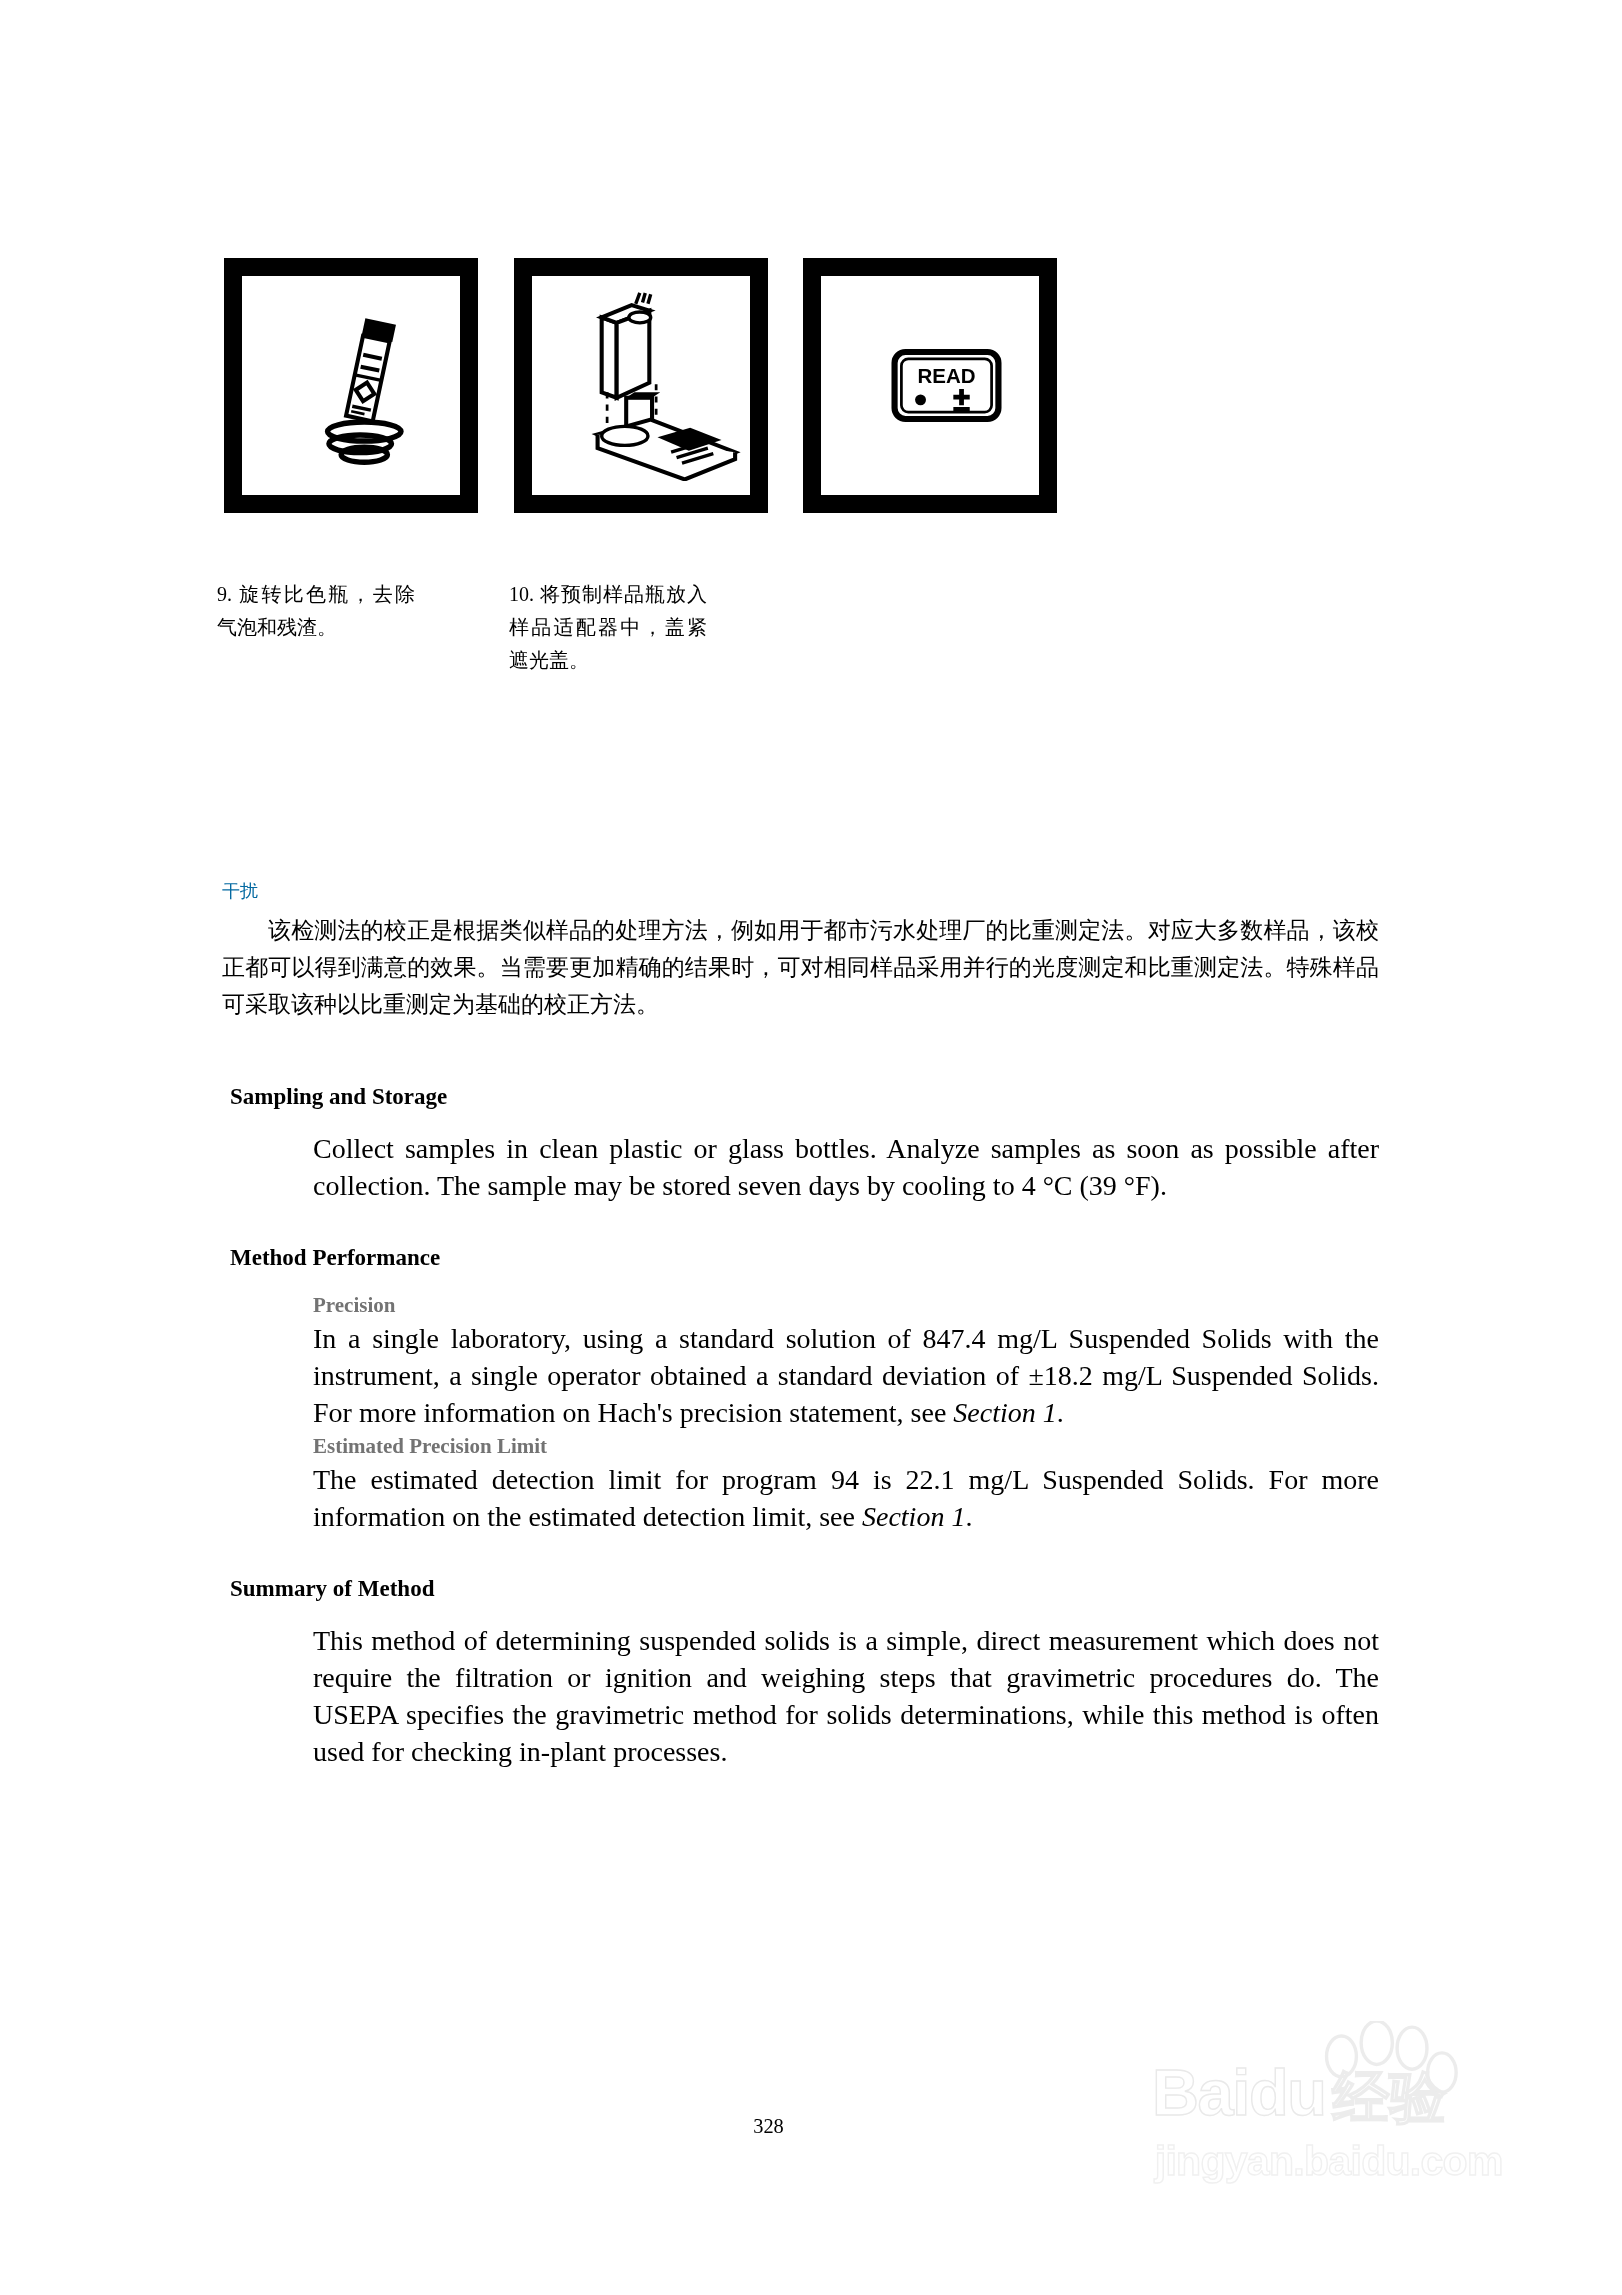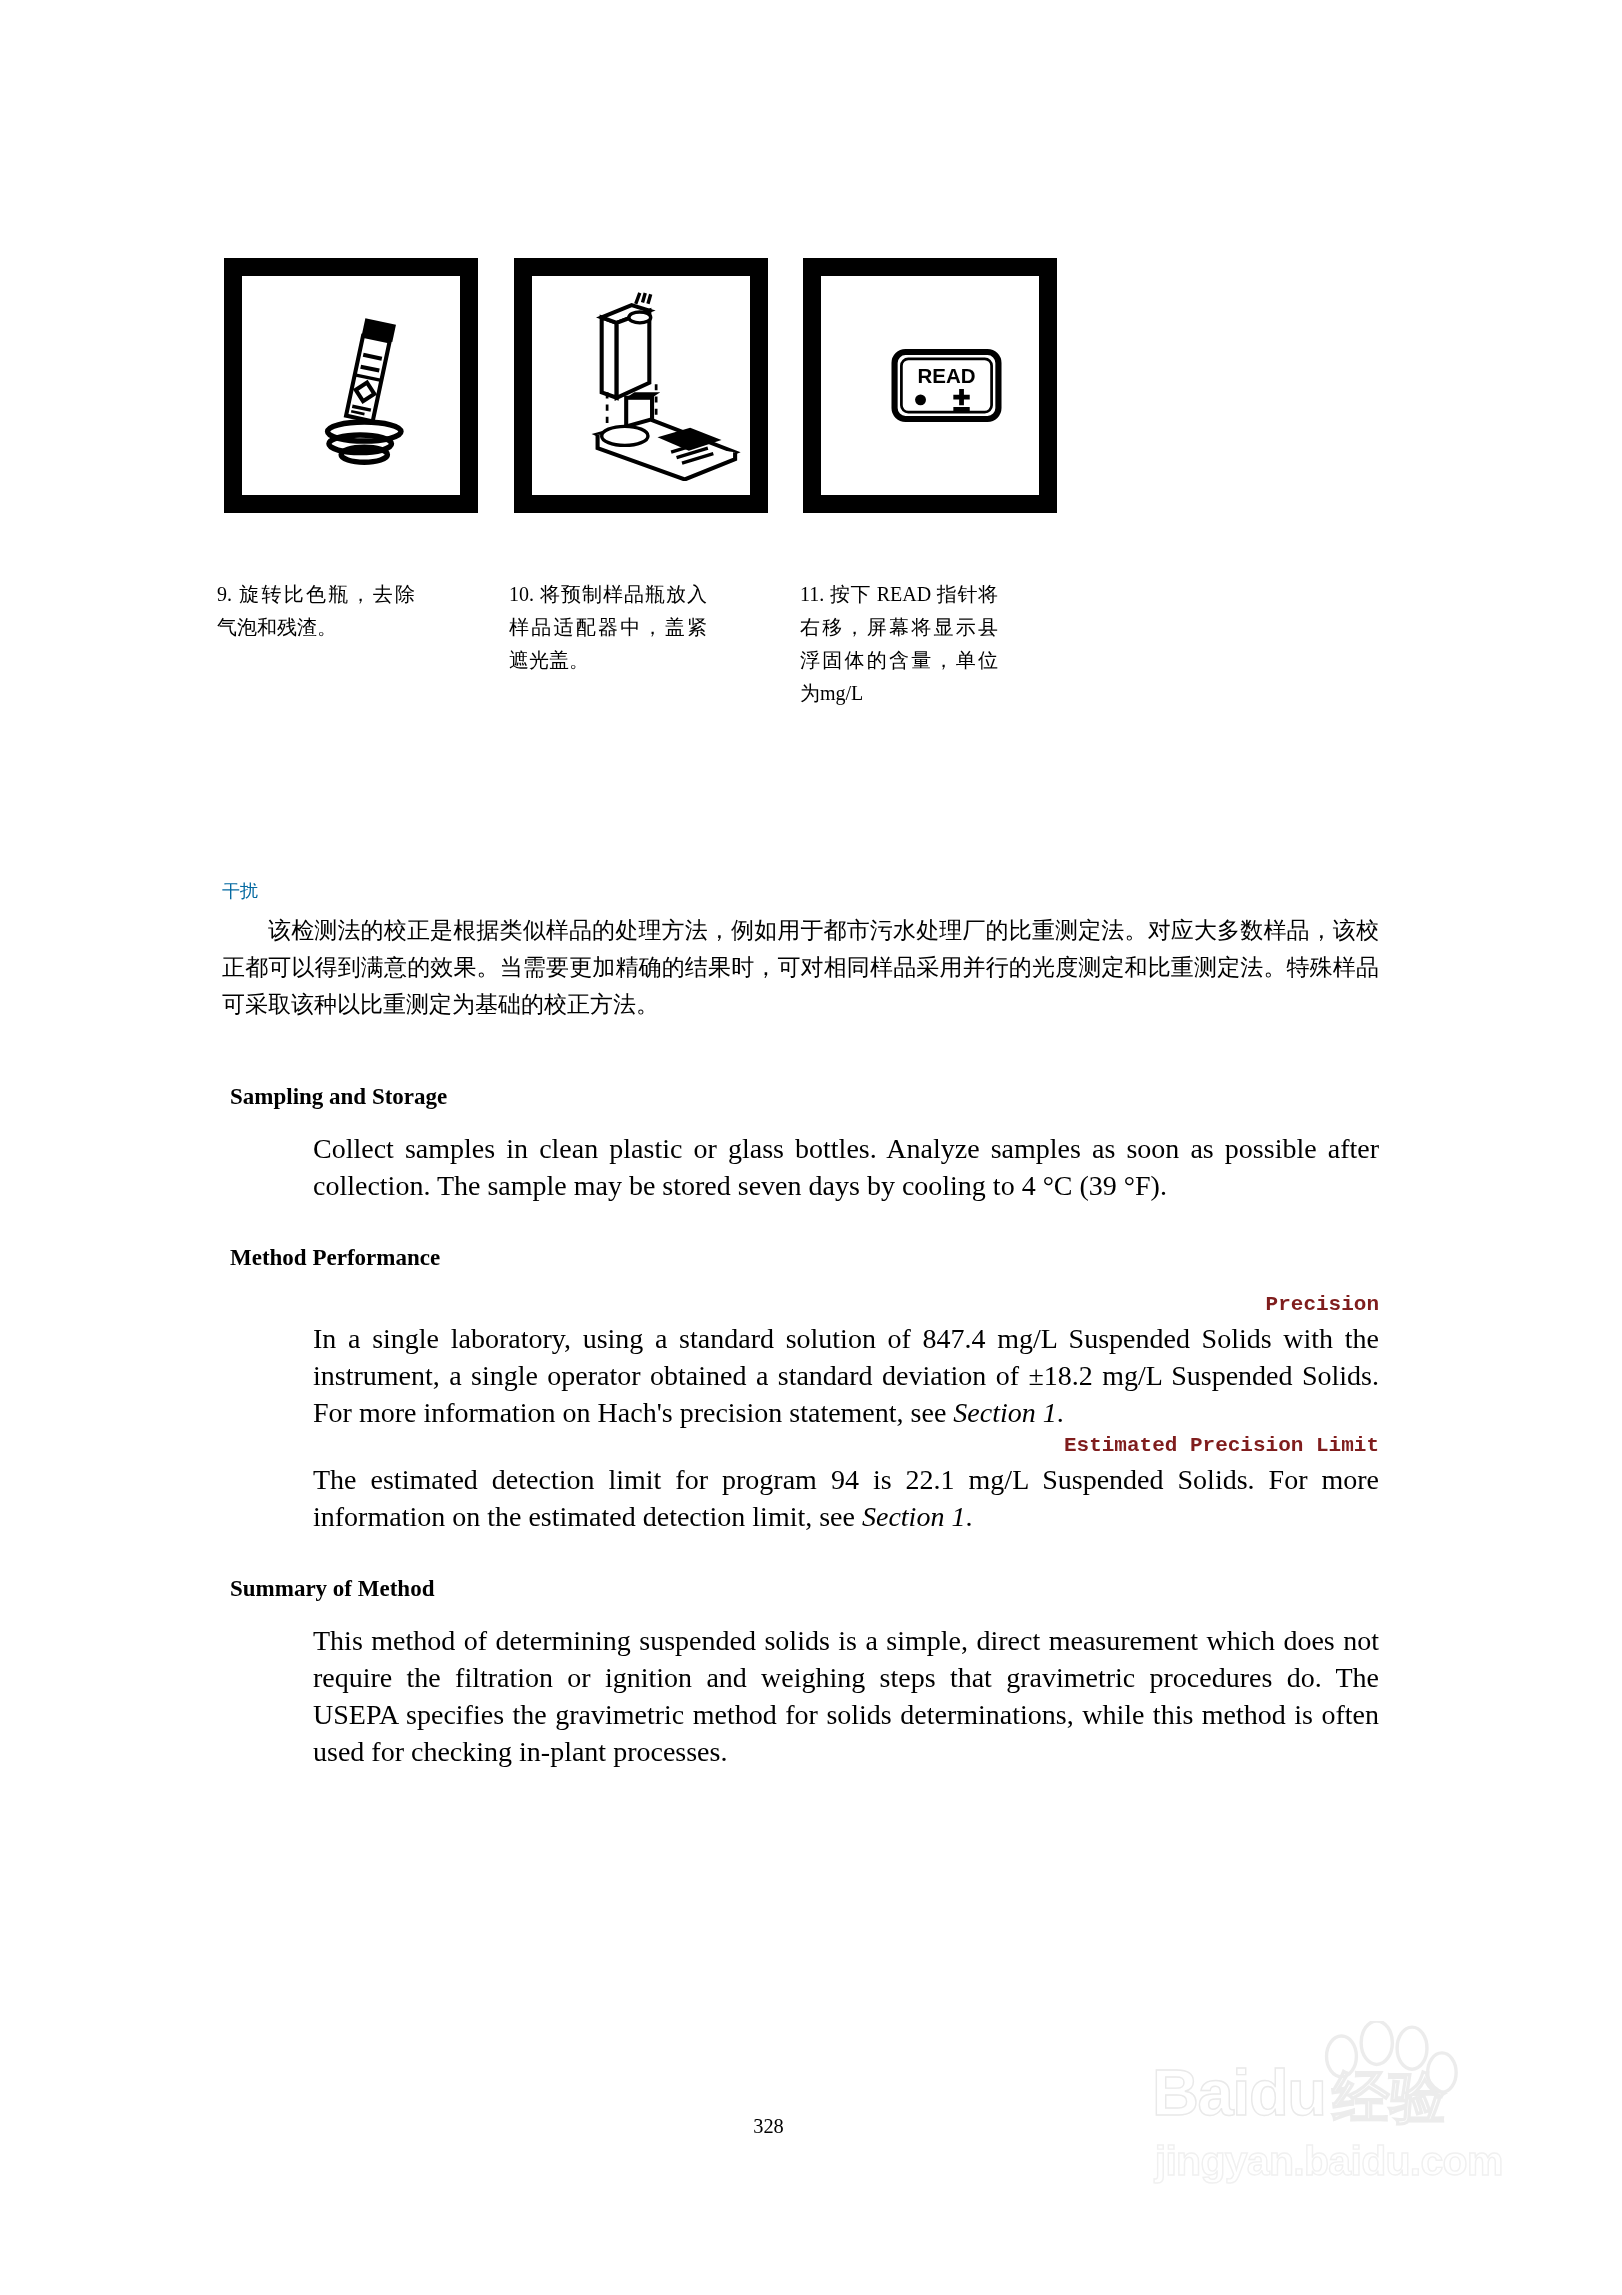--- a/index.html
+++ b/index.html
@@ -106,28 +106,27 @@
 
   .en-head {
     font-family: "Liberation Serif", "DejaVu Serif", serif;
     font-weight: bold;
     font-size: 23px;
     line-height: 31px;
     margin: 8px;
     color: #000000;
   }
   .en-sub {
-    font-family: Liberation Mono, monospace;
+    font-family: Liberation Serif, serif;
     font-weight: bold;
     font-size: 21px;
     line-height: 30px;
     margin: 0;
     margin-left: 91px;
-    color: #7f1d1d;
-    text-align: right;
+    color: #737373;
   }
   .en-para {
     font-family: "Liberation Serif", "DejaVu Serif", serif;
     font-size: 28px;
     line-height: 37px;
     margin: 0;
     margin-left: 91px;
     text-align: justify;
     color: #000000;
   }
@@ -281,24 +280,20 @@
 
   <div class="captions">
     <div class="caption c1">
       <span class="cap-num">9.</span>
       <span>旋转比色瓶，去除气泡和残渣。</span>
     </div>
     <div class="caption c2">
       <span class="cap-num">10.</span>
       <span>将预制样品瓶放入样品适配器中，盖紧遮光盖。</span>
     </div>
-    <div class="caption c3">
-      <span class="cap-num">11.</span>
-      <span>按下 READ 指针将右移，屏幕将显示县浮固体的含量，单位为mg/L</span>
-    </div>
   </div>
 
   <div class="content">
 
     <h2 class="cn-head">干扰</h2>
     <p class="cn-para">该检测法的校正是根据类似样品的处理方法，例如用于都市污水处理厂的比重测定法。对应大多数样品，该校正都可以得到满意的效果。当需要更加精确的结果时，可对相同样品采用并行的光度测定和比重测定法。特殊样品可采取该种以比重测定为基础的校正方法。</p>
 
     <div class="gap-lg"></div>
 
     <h2 class="en-head">Sampling and Storage</h2>

